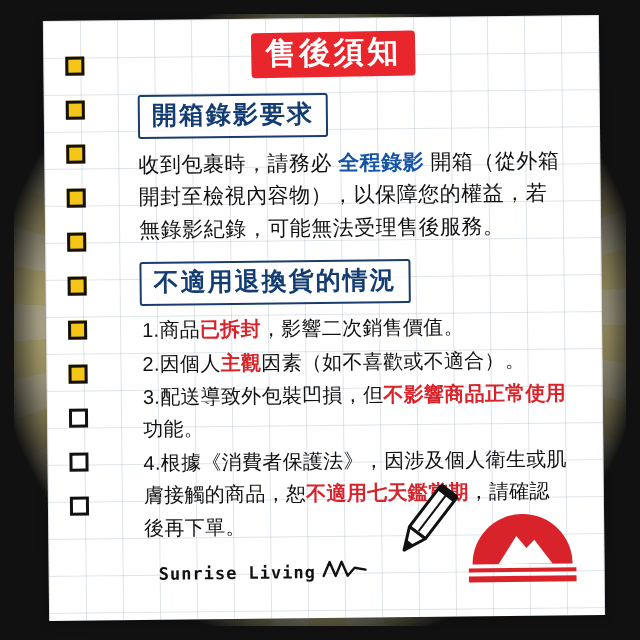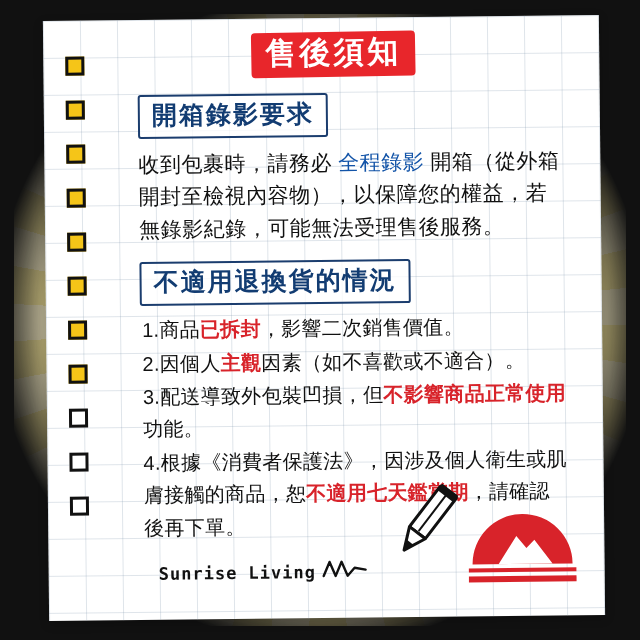--- a/index.html
+++ b/index.html
@@ -89,21 +89,21 @@
     margin-left:22px;
     background:rgba(255,255,255,.75);
   }
   .body-text{
     font-size:21px;
     color:#111;
     line-height:1.55;
     margin:10px 18px 0 22px;
     letter-spacing:.5px;
   }
-  .hl-blue{color:#1354a8;font-weight:normal;}
+  .hl-blue{color:#1354a8;font-weight:bold;}
   .hl-red{color:#d8232a;font-weight:bold;}
   ol.list{
     margin:8px 18px 0 24px;
     padding:0;
     list-style:none;
     font-size:20px;
     color:#111;
     line-height:1.62;
     letter-spacing:.3px;
   }

